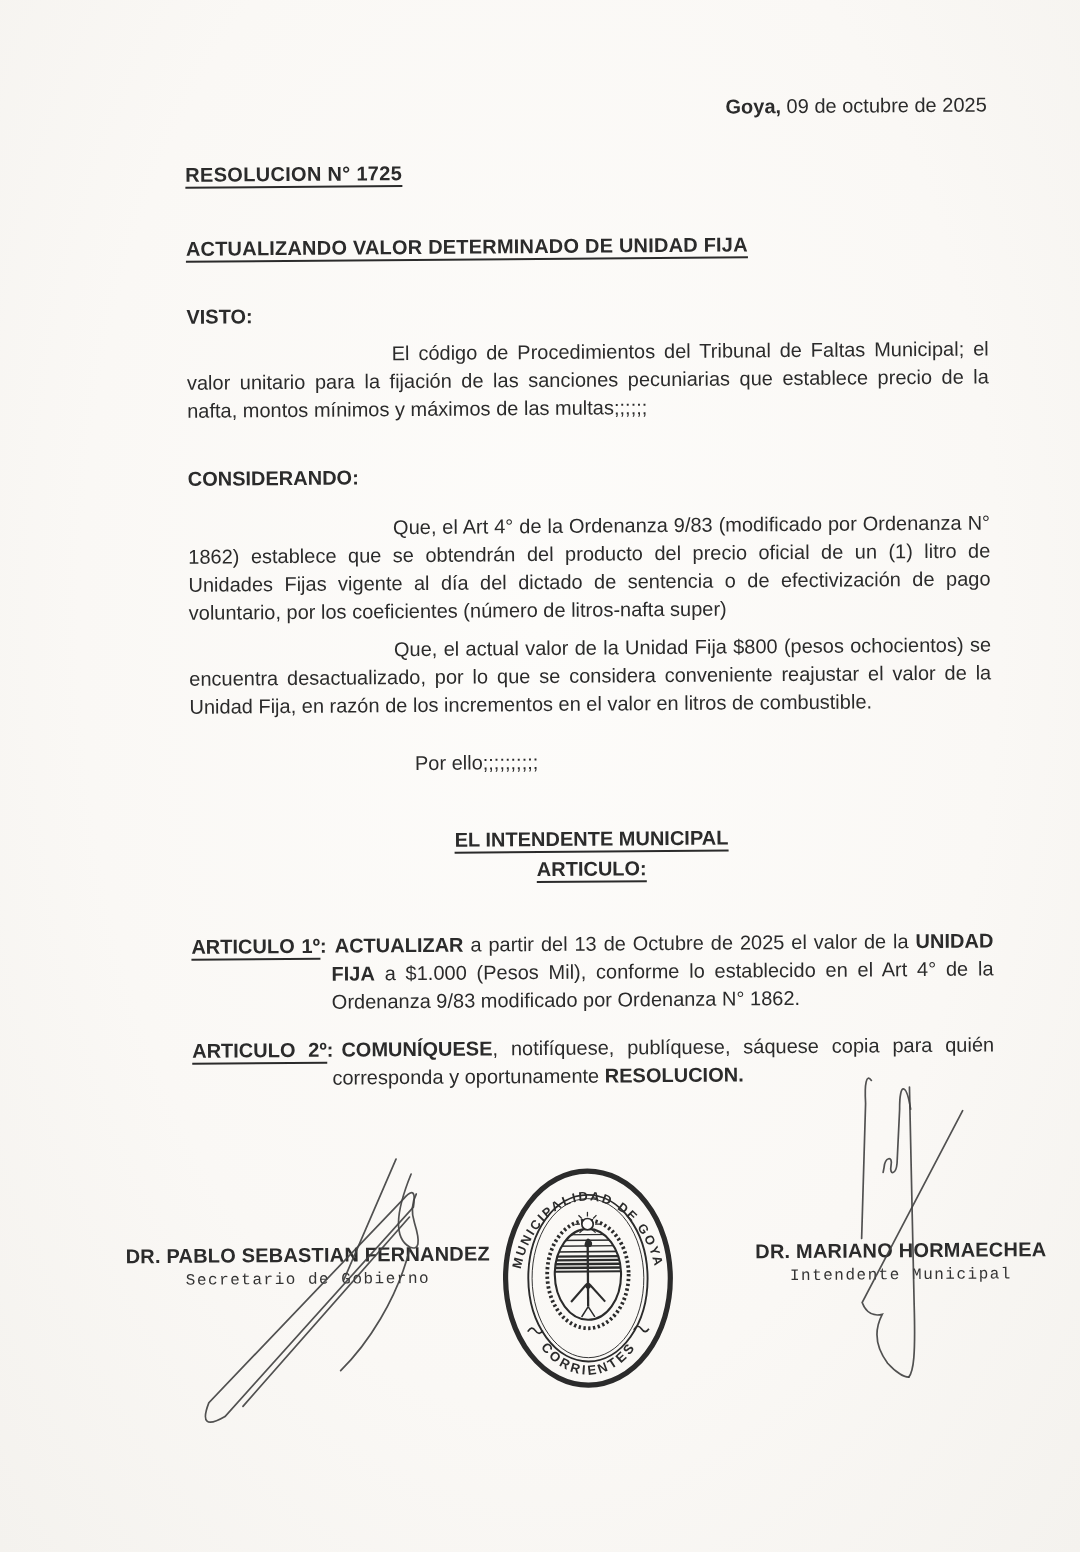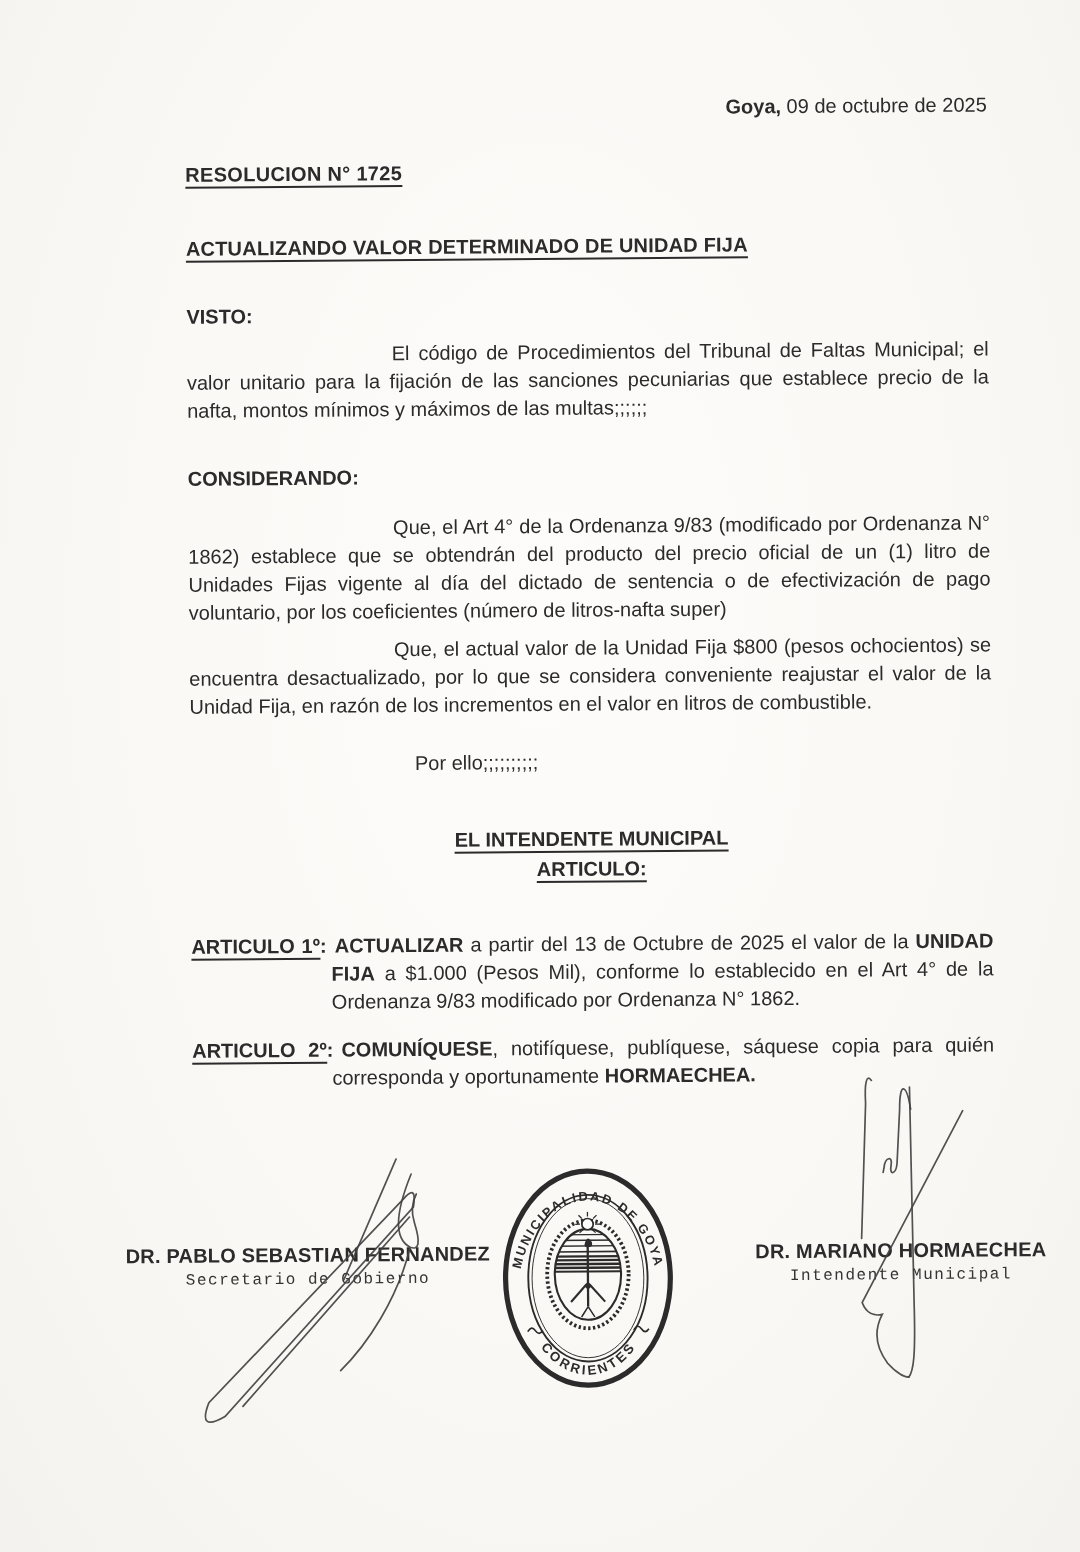--- a/index.html
+++ b/index.html
@@ -95,21 +95,21 @@
 
       <div class="por-ello">Por ello;;;;;;;;;;</div>
 
       <div class="resolve-heading">
         <span class="u">EL INTENDENTE MUNICIPAL</span><br>
         <span class="u">ARTICULO:</span>
       </div>
 
       <div class="articulo first"><span class="art-label"><span class="u">ARTICULO 1º</span><span>:</span></span><span class="b">ACTUALIZAR</span><span> a partir del 13 de Octubre de 2025 el valor de la </span><span class="b">UNIDAD FIJA</span><span> a $1.000 (Pesos Mil), conforme lo establecido en el Art 4° de la Ordenanza 9/83 modificado por Ordenanza N° 1862.</span></div>
 
-      <div class="articulo second"><span class="art-label"><span class="u">ARTICULO 2º</span><span>:</span></span><span class="b">COMUNÍQUESE</span><span>, notifíquese, publíquese, sáquese copia para quién corresponda y oportunamente </span><span class="b">HORMAECHEA.</span><span></span></div>
+      <div class="articulo second"><span class="art-label"><span class="u">ARTICULO 2º</span><span>:</span></span><span class="b">COMUNÍQUESE</span><span>, notifíquese, publíquese, sáquese copia para quién corresponda y oportunamente </span><span class="b">RESOLUCION.</span><span></span></div>
 
     </div>
 
     <div class="sig-block sig-left">
       <div class="sig-name">DR. PABLO SEBASTIAN FERNANDEZ</div>
       <div class="sig-title">Secretario de Gobierno</div>
     </div>
 
     <div class="sig-block sig-right">
       <div class="sig-name">DR. MARIANO HORMAECHEA</div>

